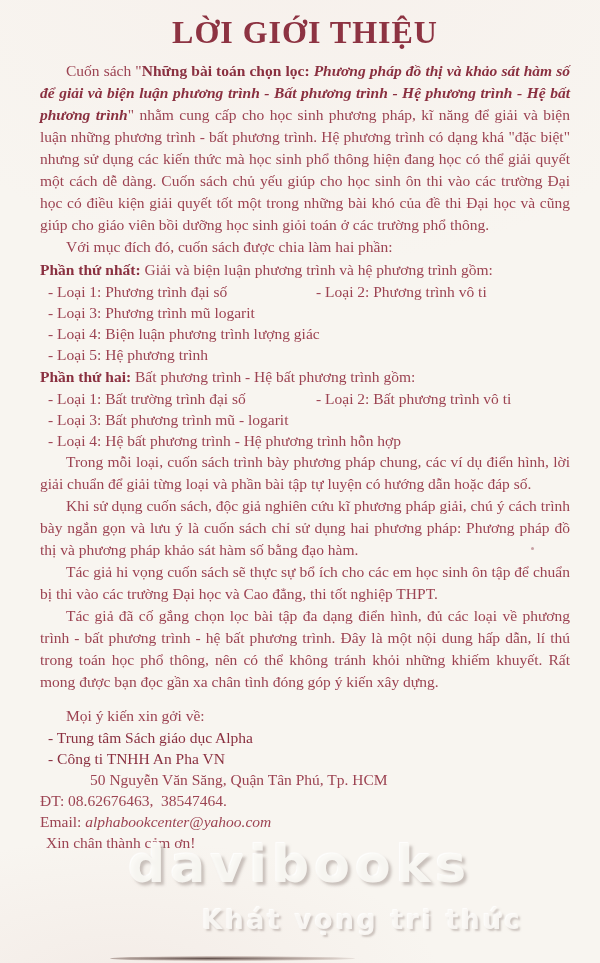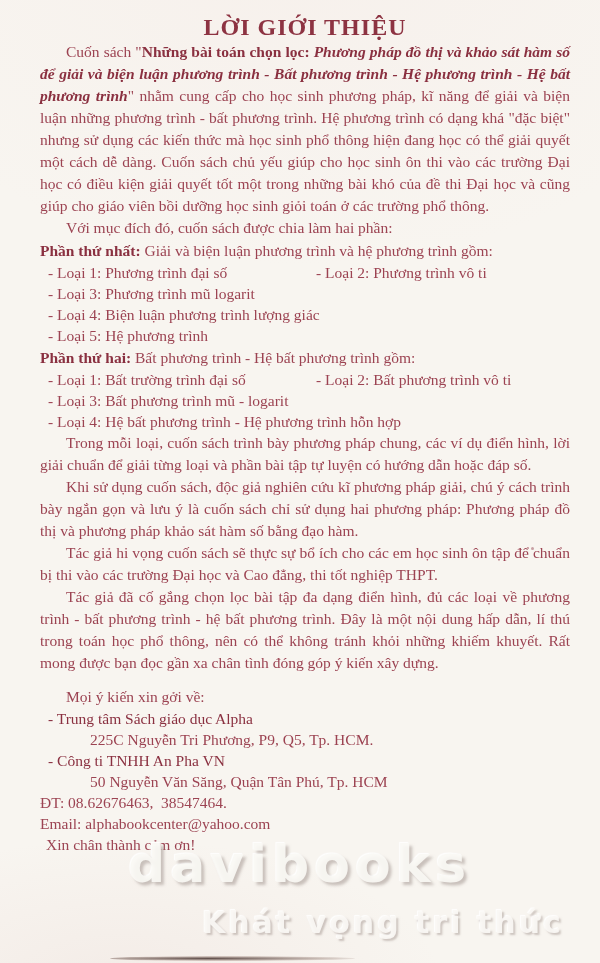--- a/index.html
+++ b/index.html
@@ -9,59 +9,59 @@
     background:
       radial-gradient(140% 60% at 50% -5%, rgba(235,200,200,0.10), transparent 55%),
       radial-gradient(90% 25% at 20% 102%, rgba(210,170,165,0.12), transparent 60%),
       #f8f5f0;
     font-family:"Liberation Serif","DejaVu Serif",serif;
     color:#9c4352;
     overflow:hidden;
   }
   .content { position:absolute; left:40px; right:30px; top:14px; }
   h1.title {
-    margin:0 0 0 0;
+    margin:0 0 9px 0;
     text-align:center;
-    font-size:24px; font-weight:bold;
+    font-size:32px; font-weight:bold;
     letter-spacing:1px;
     color:#8d3342;
   }
   .para {
     margin:0;
     font-size:15.5px; line-height:22px;
     text-align:justify; text-indent:26px;
   }
   b, .bold { color:#8a3040; }
   .head-line { font-size:15.5px; line-height:23px; }
   .loai-row, .loai-item { font-size:15.5px; line-height:21px; padding-left:8px; }
   .loai-left { display:inline-block; width:268px; }
   .feedback { margin-top:12px; }
   .contact { font-size:15.5px; line-height:21px; }
   .c-name { font-weight:normal; color:#8a3040; padding-left:8px; }
   .c-addr { padding-left:50px; }
   .c-line { padding-left:0; }
   .c-thanks { padding-left:6px; }
-  .email { }
+  .email { font-style:italic; }
   .sig {
     font-weight:bold; color:#8a3040;
     text-align:right; padding-right:12px;
     font-size:15.5px; line-height:22px; margin-top:3px;
   }
   .wm-brand {
     position:absolute; left:128px; top:834px;
     font-family:"DejaVu Sans","Liberation Sans",sans-serif;
     font-weight:bold; font-size:52px; letter-spacing:5px;
     color:rgba(250,248,244,0.92);
     text-shadow:3px 3px 3px rgba(163,150,144,0.55), -1px -1px 1px rgba(255,255,255,0.9);
     pointer-events:none; white-space:nowrap;
   }
   .wm-slogan {
     position:absolute; left:202px; top:905px;
     font-family:"DejaVu Sans","Liberation Sans",sans-serif;
-    font-weight:bold; font-size:30px; letter-spacing:3px;
+    font-weight:bold; font-size:26px; letter-spacing:3px;
     color:rgba(250,248,244,0.93);
     text-shadow:2px 2px 2px rgba(163,150,144,0.5), -1px -1px 1px rgba(255,255,255,0.9);
     pointer-events:none; white-space:nowrap;
   }
   .smudge {
     position:absolute; left:110px; top:956px;
     width:245px; height:5px;
     background:radial-gradient(ellipse at 40% 50%, rgba(72,52,48,0.85), rgba(125,95,85,0.35) 55%, rgba(160,130,120,0) 78%);
     border-radius:50%;
     filter:blur(0.4px);
@@ -99,21 +99,20 @@
 
     <p class="para">Trong mỗi loại, cuốn sách trình bày phương pháp chung, các ví dụ điển hình, lời giải chuẩn để giải từng loại và phần bài tập tự luyện có hướng dẫn hoặc đáp số.</p>
     <p class="para">Khi sử dụng cuốn sách, độc giả nghiên cứu kĩ phương pháp giải, chú ý cách trình bày ngắn gọn và lưu ý là cuốn sách chỉ sử dụng hai phương pháp: Phương pháp đồ thị và phương pháp khảo sát hàm số bằng đạo hàm.</p>
     <p class="para">Tác giả hi vọng cuốn sách sẽ thực sự bổ ích cho các em học sinh ôn tập để chuẩn bị thi vào các trường Đại học và Cao đẳng, thi tốt nghiệp THPT.</p>
     <p class="para">Tác giả đã cố gắng chọn lọc bài tập đa dạng điển hình, đủ các loại về phương trình - bất phương trình - hệ bất phương trình. Đây là một nội dung hấp dẫn, lí thú trong toán học phổ thông, nên có thể không tránh khỏi những khiếm khuyết. Rất mong được bạn đọc gần xa chân tình đóng góp ý kiến xây dựng.</p>
 
     <p class="para feedback">Mọi ý kiến xin gởi về:</p>
 
     <div class="contact">
       <div class="c-name">- Trung tâm Sách giáo dục Alpha</div>
-      <div class="c-addr">225C Nguyễn Tri Phương, P9, Q5, Tp. HCM.</div>
       <div class="c-name">- Công ti TNHH An Pha VN</div>
       <div class="c-addr">50 Nguyễn Văn Săng, Quận Tân Phú, Tp. HCM</div>
       <div class="c-line"><span>ĐT: </span><span>08.62676463,&nbsp; 38547464.</span></div>
       <div class="c-line"><span>Email: </span><span class="email">alphabookcenter@yahoo.com</span></div>
       <div class="c-thanks">Xin chân thành cảm ơn!</div>
     </div>
 
   </div>
 
   <div class="wm-brand">davibooks</div>

